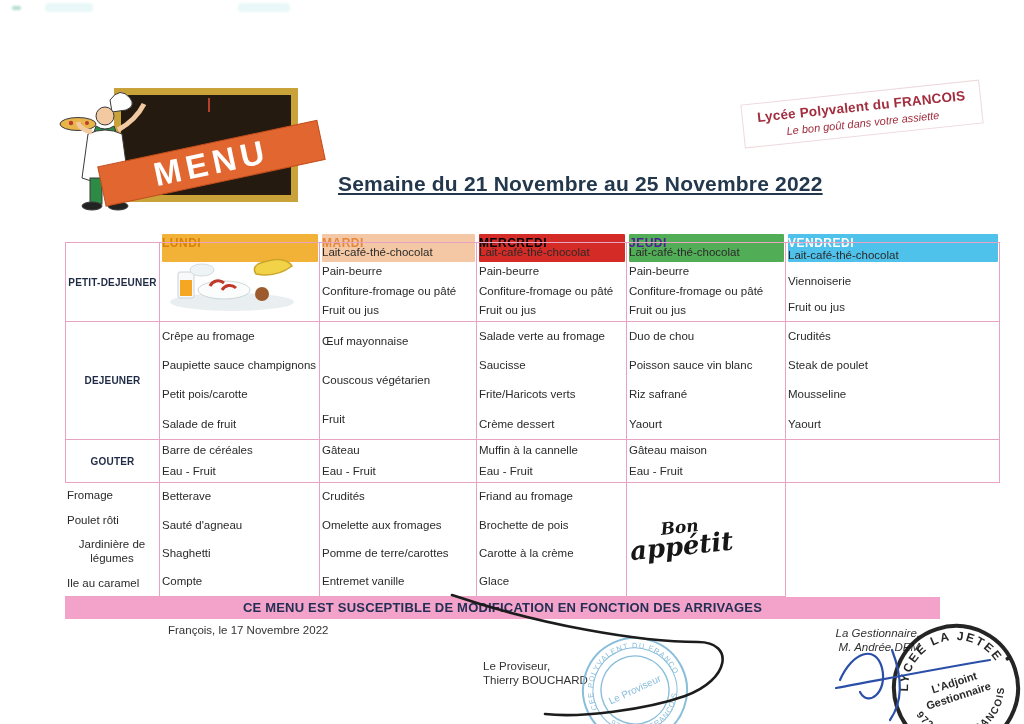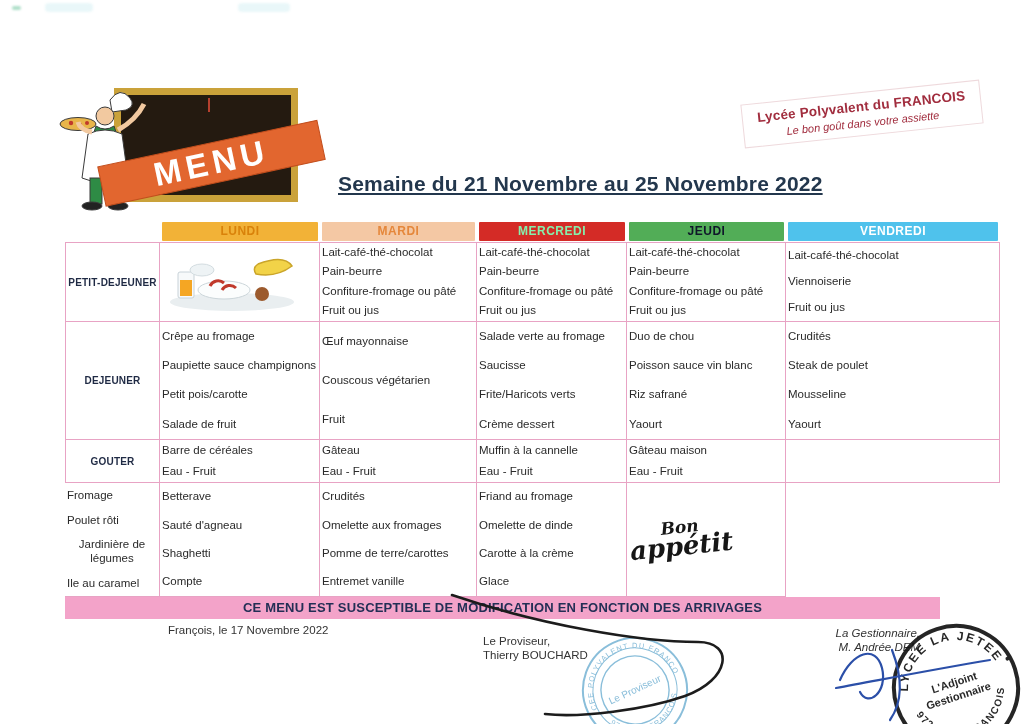--- a/index.html
+++ b/index.html
@@ -20,21 +20,21 @@
   .top-stamp .l2{font-style:italic;font-size:11px;margin-top:3px;}
 
   
   .title{position:absolute;left:338px;top:172px;margin:0;font-size:21px;font-weight:bold;
          color:#23374d;letter-spacing:.2px;text-decoration:underline;}
 
   
   #menu-table{position:absolute;left:65px;top:222px;display:grid;
               grid-template-columns:95px 160px 157px 150px 159px 214px;
               grid-template-rows:20px 80px 118px 43px 114px;}
-  .day-header{margin:0 2px 1px 2px;height:19px;line-height:19px;text-align:center;
+  .day-header{margin:12px 2px 1px 2px;height:28px;line-height:19px;
               font-weight:bold;font-size:12px;letter-spacing:.5px;border-radius:1px;}
   .corner{background:transparent;}
   .row-label{display:flex;align-items:center;justify-content:center;font-weight:bold;
              font-size:10px;color:#1f2a44;letter-spacing:.2px;
              border-right:1px solid #e8a3c4;border-bottom:1px solid #e8a3c4;
              border-left:1px solid #e8a3c4;}
   .cell{display:flex;flex-direction:column;justify-content:space-around;align-items:flex-start;
         text-align:center;font-size:11.5px;color:#2a2a2a;padding:0 2px;line-height:1.18;
         border-right:1px solid #e8a3c4;border-bottom:1px solid #e8a3c4;}
   .bt{border-top:1px solid #e8a3c4;}
@@ -43,21 +43,21 @@
   .script-l0{font-size:17px;font-weight:bold;}
   .script-l1{font-size:26px;font-weight:bold;}
 
   
   .banner{position:absolute;left:65px;top:597px;width:875px;height:22px;background:#f3a3c9;
           color:#232f55;font-weight:bold;font-size:13px;text-align:center;line-height:22px;
           letter-spacing:.2px;}
 
   
   .foot-date{position:absolute;left:168px;top:624px;font-size:11.5px;color:#333;}
-  .foot-prov{position:absolute;left:483px;top:634px;font-size:11.5px;color:#333;line-height:1.25;}
+  .foot-prov{position:absolute;left:483px;top:659px;font-size:11.5px;color:#333;line-height:1.25;}
   .foot-gest{position:absolute;left:795px;top:626px;width:125px;text-align:right;
              font-size:11.5px;color:#333;line-height:1.25;font-style:italic;}
 
   .overlay{position:absolute;pointer-events:none;}
 </style>
 </head>
 <body>
 
 <div class="page">
 
@@ -97,22 +97,22 @@
     <div class="l1">Lycée Polyvalent du FRANCOIS</div>
     <div class="l2">Le bon goût dans votre assiette</div>
   </div>
 
   <h1 class="title">Semaine du 21 Novembre au 25 Novembre 2022</h1>
 
   <div id="menu-table">
       <div class="corner"></div>
       <div class="day-header" style="background: rgb(242, 178, 55); color: rgb(217, 130, 10);">LUNDI</div>
       <div class="day-header" style="background: rgb(244, 200, 164); color: rgb(229, 135, 59);">MARDI</div>
-      <div class="day-header" style="background: rgb(212, 43, 38); color: #86efac;">MERCREDI</div>
-      <div class="day-header" style="background: rgb(82, 173, 87); color: #0f172a;">JEUDI</div>
+      <div class="day-header" style="background: rgb(212, 43, 38); color: #000000;">MERCREDI</div>
+      <div class="day-header" style="background: rgb(82, 173, 87); color: #4c1d95;">JEUDI</div>
       <div class="day-header" style="background: rgb(79, 194, 236); color: rgb(255, 255, 255);">VENDREDI</div>
       <div class="row-label bt">PETIT-DEJEUNER</div>
       <div class="cell bt">
   <svg width="140" height="64" viewBox="0 0 140 64">
     <ellipse cx="70" cy="52" rx="62" ry="9" fill="#e9eef0"></ellipse>
     <path d="M96,14 q26,-10 34,2 q-16,12 -36,8 q-4,-6 2,-10" fill="#f2d348" stroke="#caa52a" stroke-width="1.5"></path>
     <rect x="16" y="22" width="16" height="26" rx="2" fill="#f7f9fa" stroke="#c8d2d8"></rect>
     <rect x="18" y="30" width="12" height="16" fill="#f5a623"></rect>
     <ellipse cx="62" cy="40" rx="26" ry="9" fill="#fbfdfd" stroke="#ccd6da"></ellipse>
     <path d="M48,36 a9,9 0 0 1 14,-3" fill="none" stroke="#c0392b" stroke-width="3"></path>
@@ -205,21 +205,21 @@
         <span>Compte</span>
       </div>
       <div class="cell">
         <span>Crudités</span>
         <span>Omelette aux fromages</span>
         <span>Pomme de terre/carottes</span>
         <span>Entremet vanille</span>
       </div>
       <div class="cell">
         <span>Friand au fromage</span>
-        <span>Omelette de dinde</span>
+        <span>Brochette de pois</span>
         <span>Carotte à la crème</span>
         <span>Glace</span>
       </div>
       <div class="cell">
         <div class="script-wrap">
           <span class="script-l0">Bon</span>
           <span class="script-l1">appétit</span>
         </div>
       </div>
     </div>

